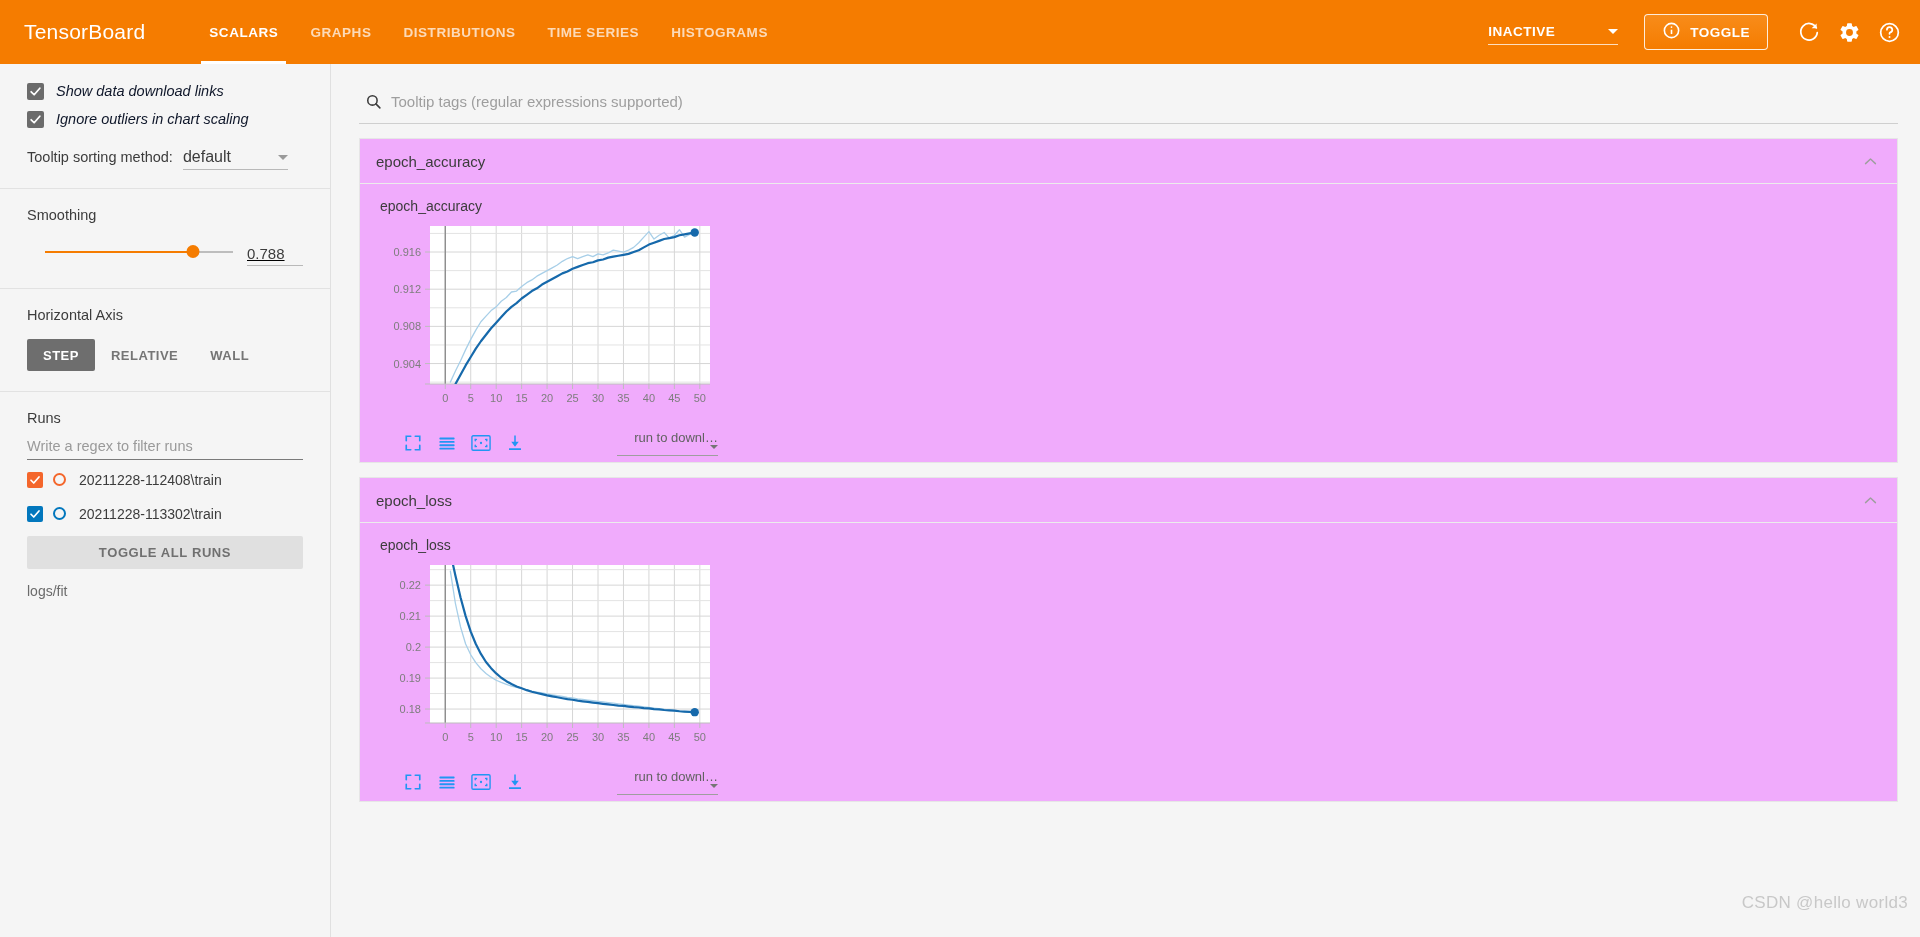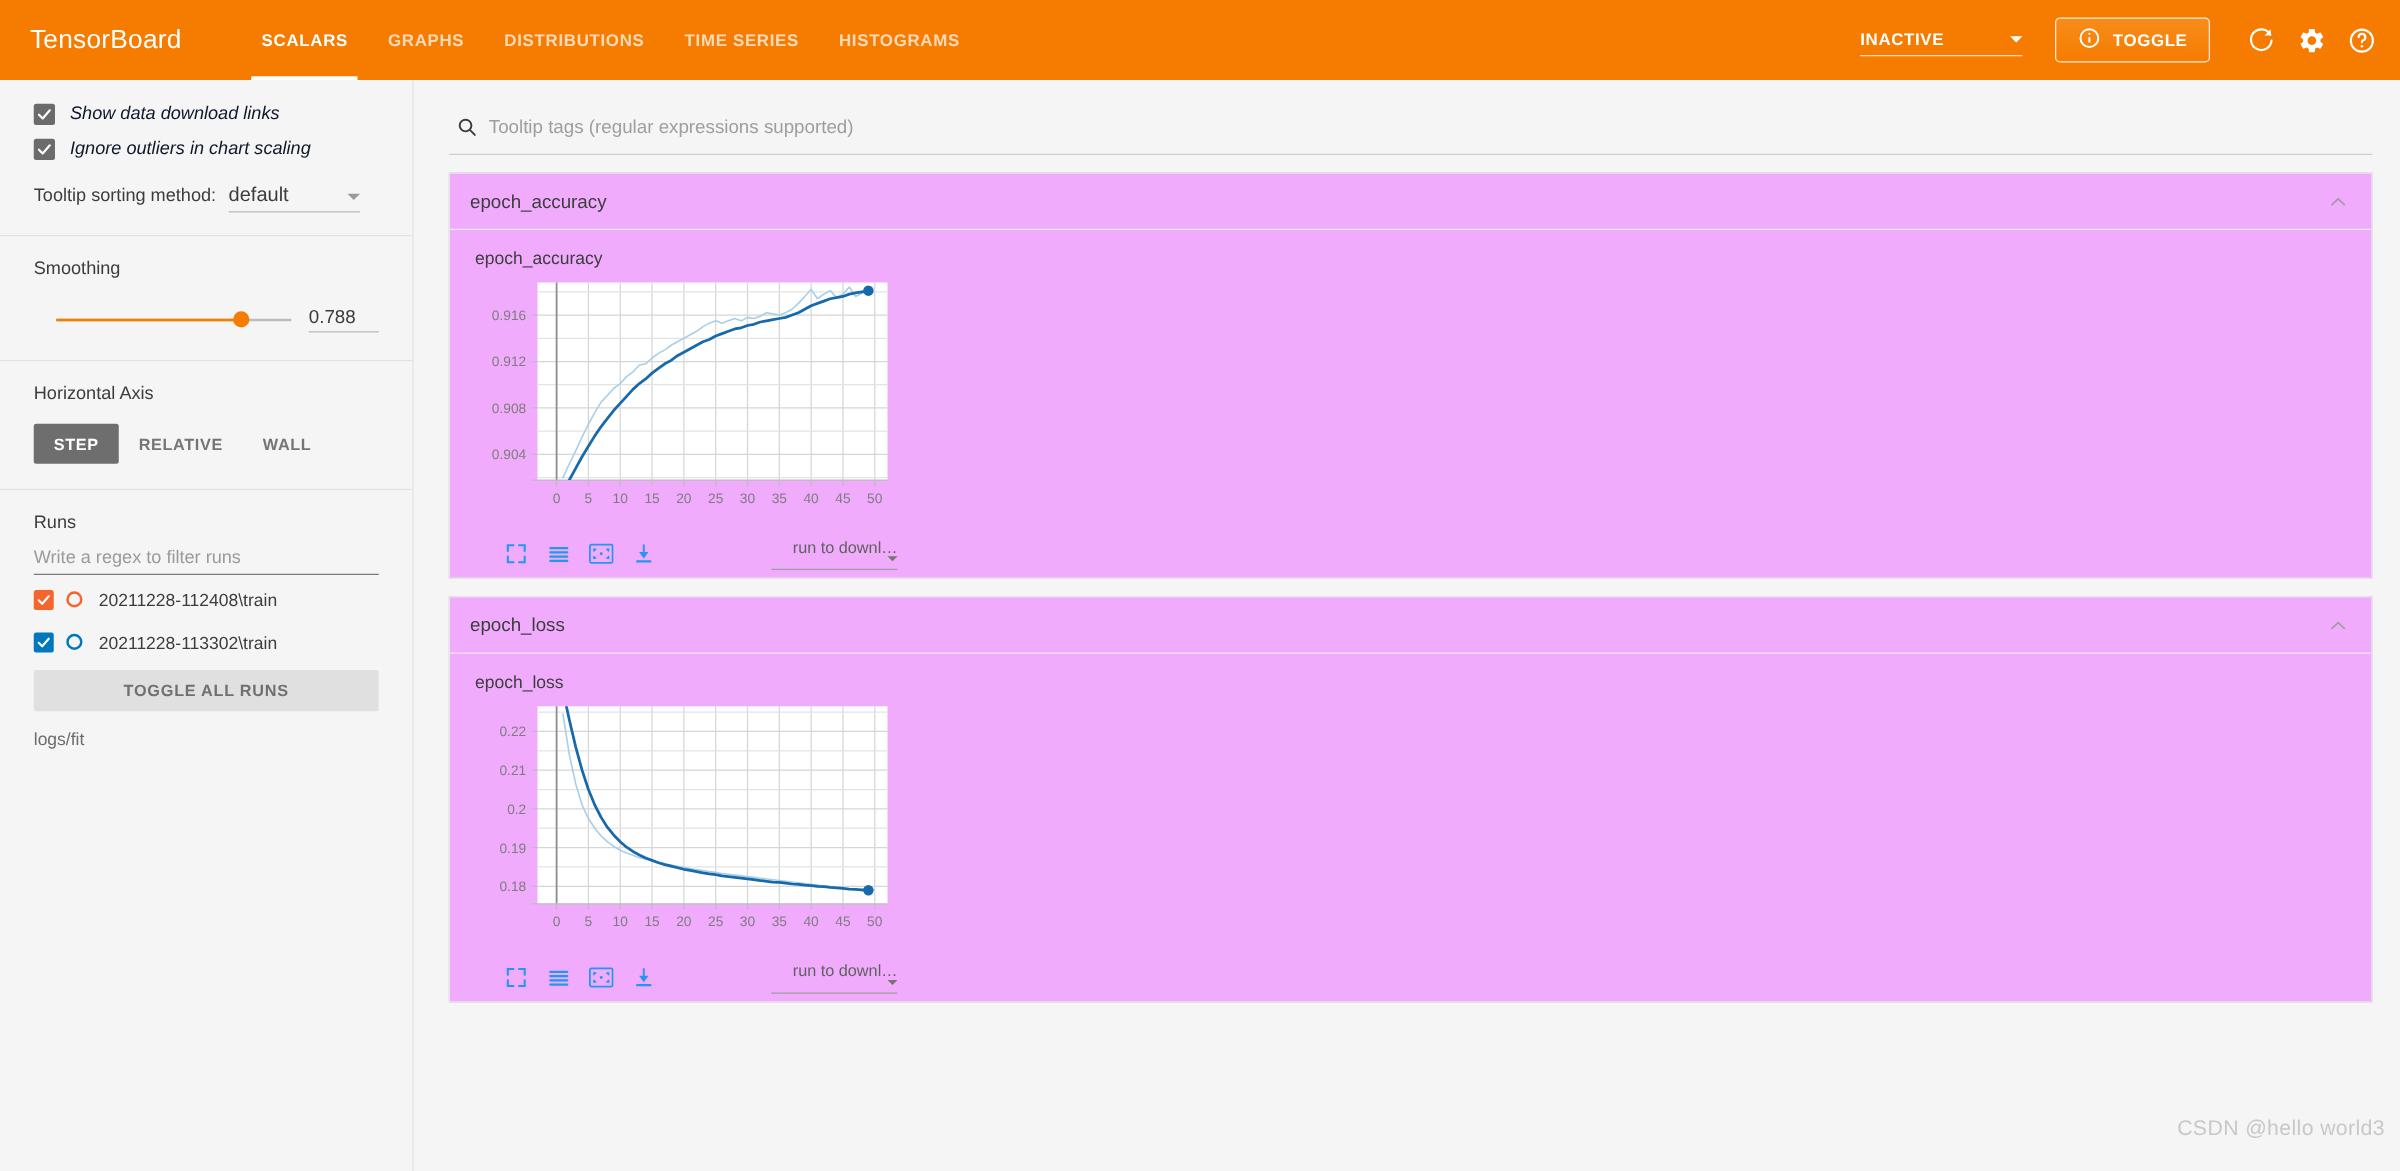--- a/index.html
+++ b/index.html
@@ -149,23 +149,24 @@
     border-top: 5px solid #9a9a9a;
     margin-bottom: 6px;
   }
 
   .sb-title {
     font-size: 14.5px; color: #3c3c3c;
     padding-top: 18px;
   }
 
   #smoothing-row {
-    display: flex; align-items: center;
+    display: flex; align-items: flex-start;
     margin-top: 22px;
     padding-bottom: 22px;
+    text-decoration: underline;
   }
   #smoothing-slider {
     position: relative;
     height: 14px;
     flex: 1 1 auto;
     margin-right: 14px;
     margin-left: 18px;
     cursor: pointer;
   }
   #slider-track {

